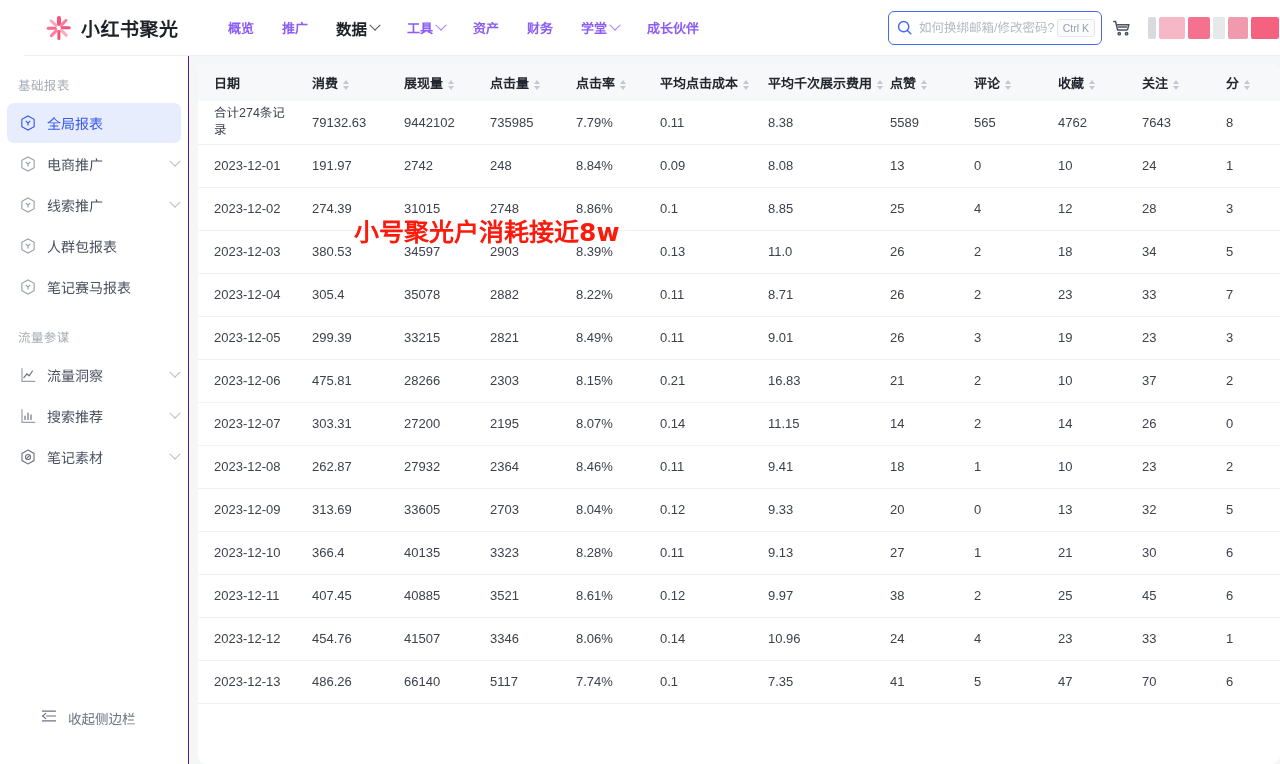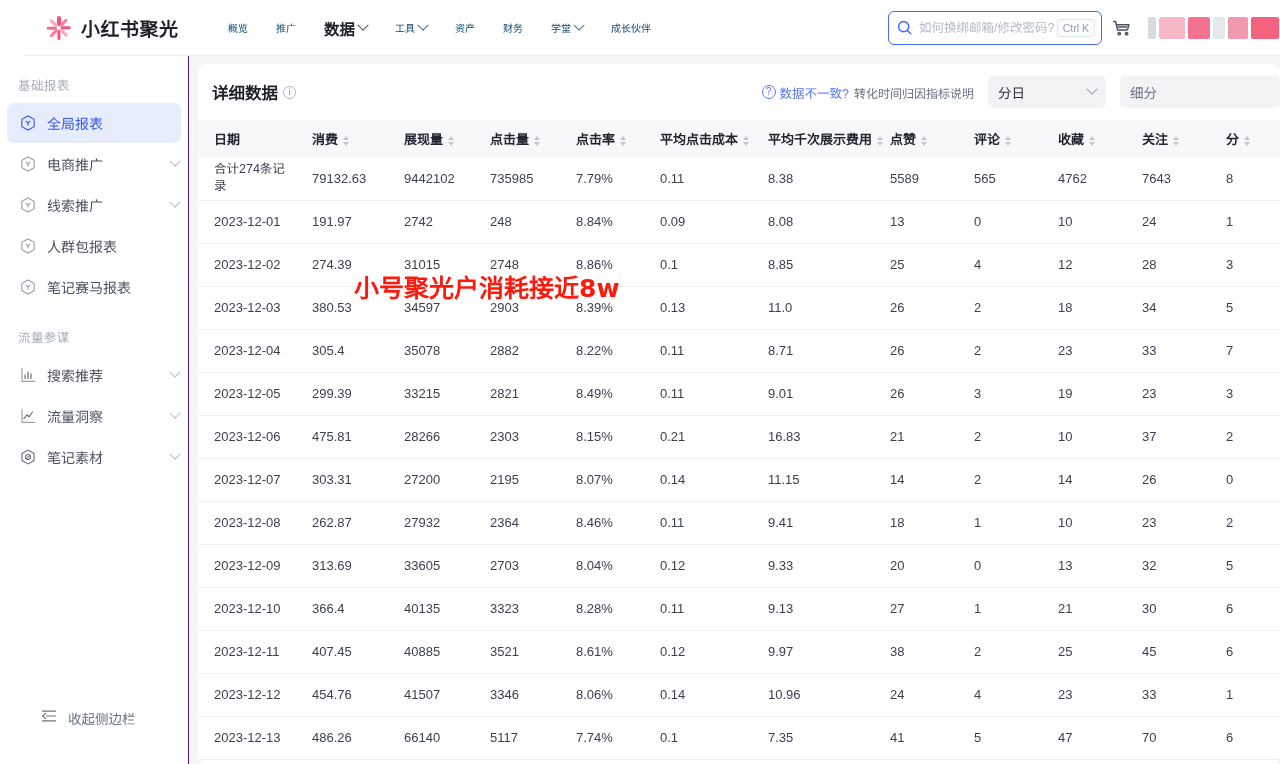--- a/index.html
+++ b/index.html
@@ -29,22 +29,22 @@
     width: 3.4px; height: 10px; border-radius: 2px;
     transform-origin: 1.7px 12px;
   }
   .brand-name {
     font-size: 19px; font-weight: bold; color: #1f2129;
     margin-left: 9px; letter-spacing: .5px; white-space: nowrap;
   }
   .nav { display: flex; align-items: center; gap: 0px; margin-left: 14px; }
   .nav-item {
     display: flex; align-items: center; gap: 4px;
-    font-size: 10px; color: #0c4a6e;
-    padding: 6px 14px; cursor: pointer; white-space: nowrap;
+    font-size: 13px; color: #8b5cf6;
+    padding: 6px 14px; cursor: pointer; white-space: nowrap; font-weight: bold;
   }
   .nav-item.active { color: #1f2129; font-weight: bold; font-size: 15.5px; }
   .caret {
     display: inline-block; width: 8px; height: 8px;
     border-right: 1.4px solid currentColor; border-bottom: 1.4px solid currentColor;
     transform: rotate(45deg) translate(-2px,-2px); opacity: .75;
   }
 
   .top-right { margin-left: auto; display: flex; align-items: center; padding-right: 8px; }
   .searchbox {
@@ -340,37 +340,37 @@
     </span>
     <span class="lbl">笔记赛马报表</span>
   </div>
 
   <div class="side-group-title">流量参谋</div>
 
   <div class="side-item">
     <span class="ico">
       <svg width="18" height="18" viewBox="0 0 24 24" fill="none" stroke="#6b7280" stroke-width="1.6" stroke-linecap="round">
         <path d="M4 3.5v17h17" stroke="#9aa0ab"></path>
+        <path d="M6.5 15.5l4-5 3 2.6 4.5-6.4"></path>
+      </svg>
+    </span>
+    <span class="lbl">流量洞察</span>
+    <i class="chev"></i>
+  </div>
+
+  <div class="side-item">
+    <span class="ico">
+      <svg width="18" height="18" viewBox="0 0 24 24" fill="none" stroke="#6b7280" stroke-width="1.6" stroke-linecap="round">
+        <path d="M4 3.5v17h17" stroke="#9aa0ab"></path>
         <line x1="8" y1="16.5" x2="8" y2="12"></line>
         <line x1="12" y1="16.5" x2="12" y2="8"></line>
         <line x1="16" y1="16.5" x2="16" y2="10.5"></line>
       </svg>
     </span>
     <span class="lbl">搜索推荐</span>
-    <i class="chev"></i>
-  </div>
-
-  <div class="side-item">
-    <span class="ico">
-      <svg width="18" height="18" viewBox="0 0 24 24" fill="none" stroke="#6b7280" stroke-width="1.6" stroke-linecap="round">
-        <path d="M4 3.5v17h17" stroke="#9aa0ab"></path>
-        <path d="M6.5 15.5l4-5 3 2.6 4.5-6.4"></path>
-      </svg>
-    </span>
-    <span class="lbl">流量洞察</span>
     <i class="chev"></i>
   </div>
 
   <div class="side-item">
     <span class="ico">
       <svg width="18" height="18" viewBox="0 0 24 24" fill="none" stroke="#6b7280" stroke-width="1.5">
         <path d="M12 2.8 20 7.2v9.6L12 21.2 4 16.8V7.2z"></path>
         <circle cx="12" cy="12" r="3.4"></circle>
         <path d="M14.6 9.4 9.4 14.6"></path>
       </svg>
@@ -388,43 +388,20 @@
         <path d="M7 5.8 3.2 9 7 12.2"></path>
       </svg>
     </span>
     <span>收起侧边栏</span>
   </div>
 </div>
 
 <div class="main">
   <div class="card">
 
-    <div class="card-head">
-      <div class="card-title">
-        <span>详细数据</span>
-        <span class="info-circle">i</span>
-      </div>
-
-      <div class="head-right">
-        <div class="alert-link">
-          <span class="q-circle">?</span>
-          <span>数据不一致?</span>
-        </div>
-        <span class="alert-note">转化时间归因指标说明</span>
-
-        <div class="select">
-          <span>分日</span>
-          <i class="chev"></i>
-        </div>
-
-        <div class="select plain">
-          <span>细分</span>
-        </div>
-      </div>
-    </div>
 
     <div class="table-wrap">
       <table>
         <colgroup>
           <col class="c-date">
             <col class="c-cost">
             <col class="c-imp">
             <col class="c-clk">
           <col class="c-ctr">
             <col class="c-cpc">

